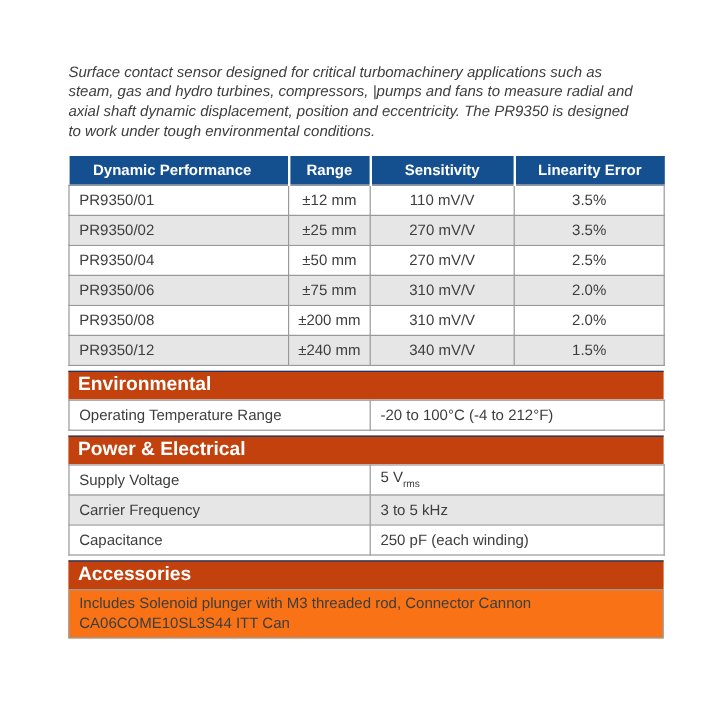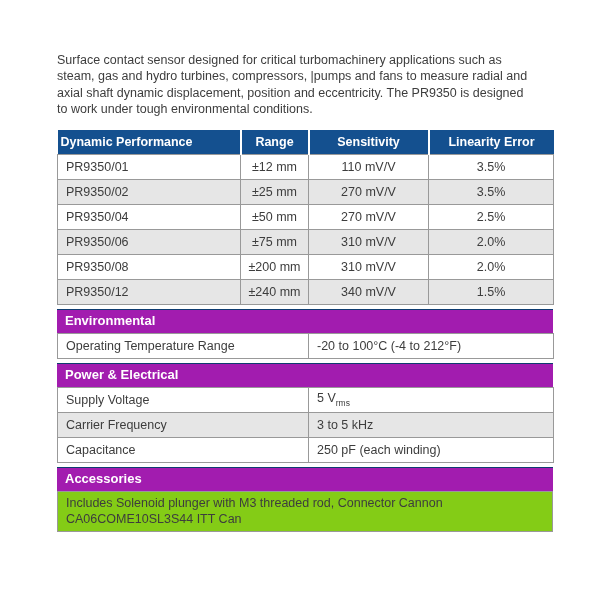--- a/index.html
+++ b/index.html
@@ -23,20 +23,21 @@
     font-weight: bold;
     color: #1659a5;
     letter-spacing: -0.3px;
   }
   .doc-desc {
     margin-top: 34px;
     width: 478px;
     font-size: 12.5px;
     line-height: 16.3px;
     color: #3d3d3d;
+    font-style: italic;
   }
   
   .main-tbl {
     margin-top: 13px;
     width: 496px;
     border-collapse: collapse;
     table-layout: fixed;
   }
   .main-tbl col.c1 { width: 183px; }
   .main-tbl col.c2 { width: 68px; }
@@ -44,40 +45,40 @@
   .main-tbl col.c4 { width: 125px; }
   .main-tbl th {
     background: #14508f;
     color: #ffffff;
     font-size: 12.5px;
     font-weight: bold;
     height: 24px;
     text-align: center;
     border-left: 2px solid #ffffff;
   }
-  .main-tbl th:first-child { border-left: none; text-align: left; padding-left: 3px; }
+  .main-tbl th:first-child { border-left: none; text-align: left; padding-left: 20px; }
   .main-tbl td {
     height: 25px;
     font-size: 12.5px;
     border: 1px solid #999999;
     text-align: center;
     color: #3d3d3d;
   }
   .main-tbl td:first-child { text-align: left; padding-left: 8px; }
   .main-tbl tbody tr:nth-child(even) td { background: #e6e6e6; }
   .main-tbl tbody tr:nth-child(odd) td { background: #ffffff; }
   
   .section-bar {
     margin-top: 4px;
     width: 496px;
     height: 24px;
-    background: #a21caf;
+    background: #c2410c;
     border-top: 1px solid #0e3c70;
     color: #ffffff;
-    font-size: 13px;
+    font-size: 16px;
     font-weight: bold;
     line-height: 22px;
     padding-left: 8px;
   }
   
   .spec-tbl {
     width: 496px;
     border-collapse: collapse;
     table-layout: fixed;
     border-radius: 12px;
@@ -93,21 +94,21 @@
     color: #3d3d3d;
   }
   .spec-tbl tr:nth-child(even) td { background: #e6e6e6; }
   .spec-tbl tr:nth-child(odd) td { background: #ffffff; }
   .spec-tbl sub { font-size: 8.5px; }
   
   .acc-box {
     width: 496px;
     min-height: 40px;
     border: 1px solid #999999;
-    background: #84cc16;
+    background: #f97316;
     padding: 3px 8px 4px 8px;
   }
   .acc-box span {
     display: block;
     max-width: 455px;
     font-size: 12.5px;
     line-height: 16px;
     color: #3d3d3d;
   }
 </style>

